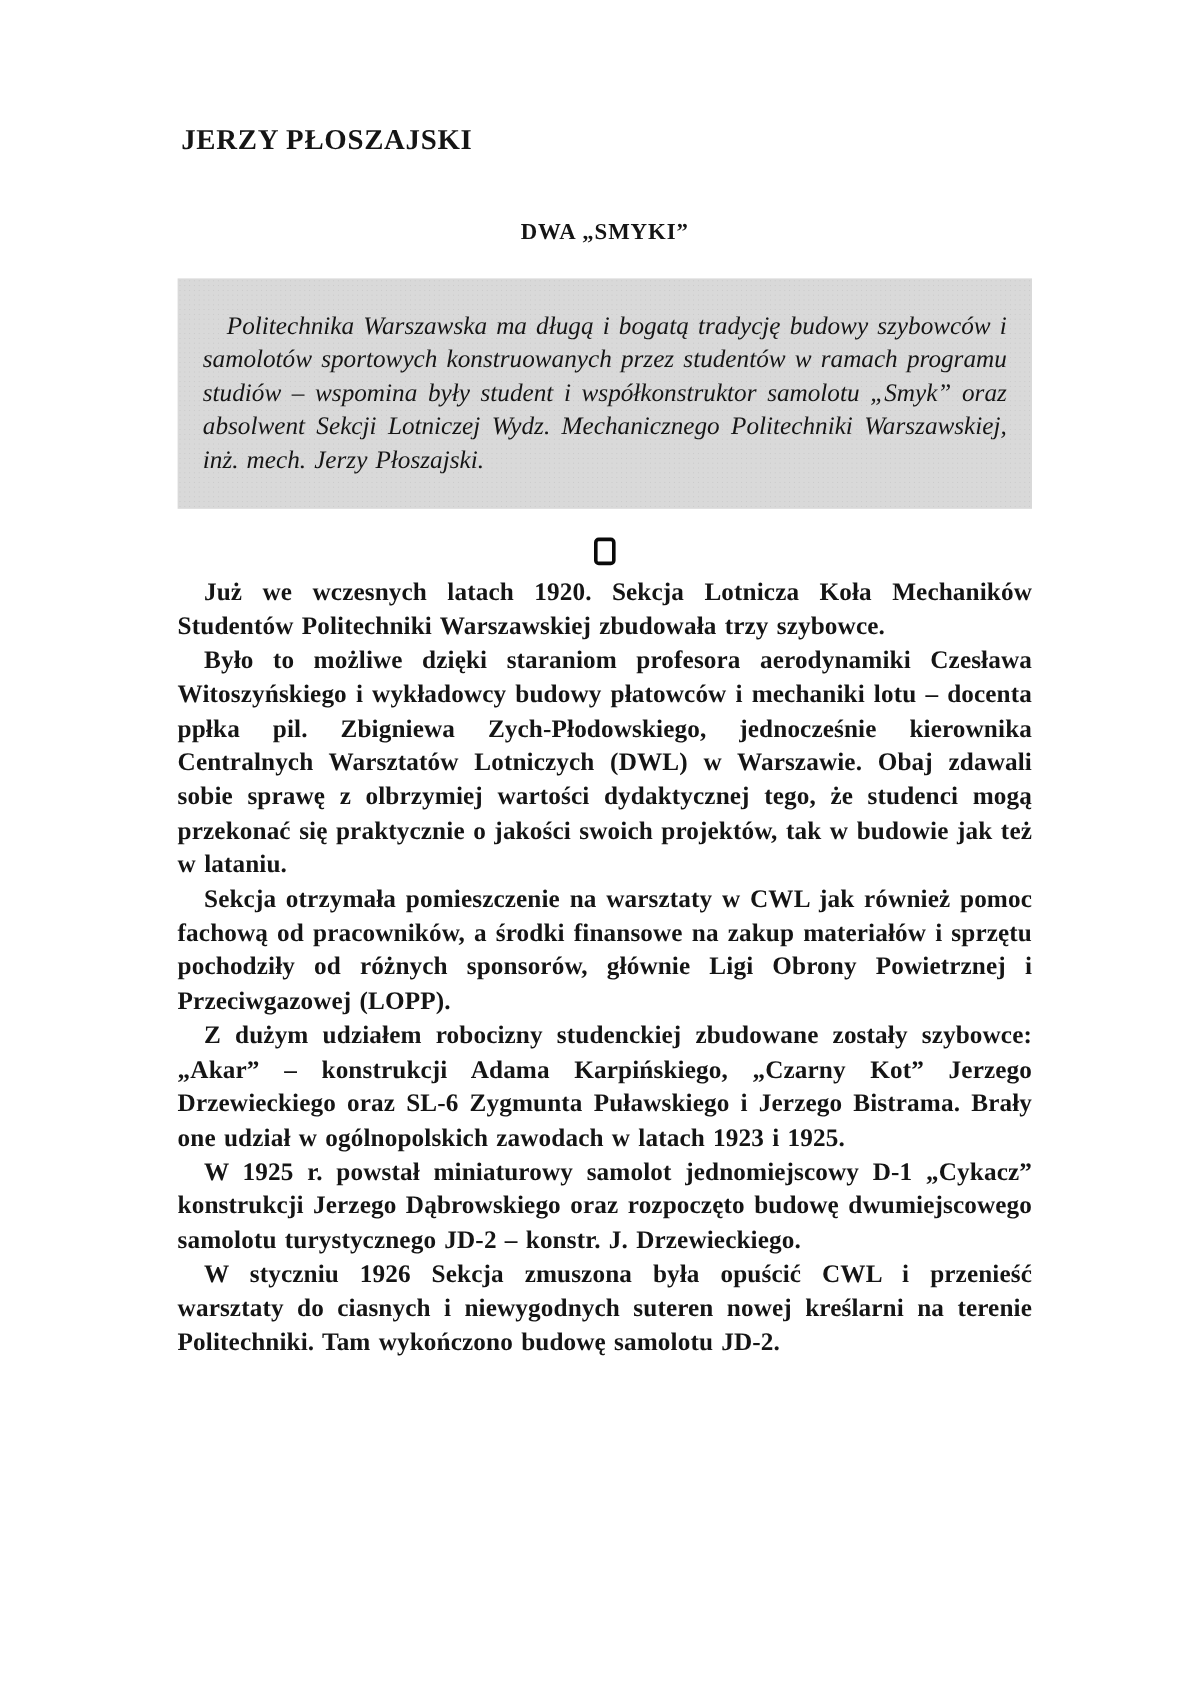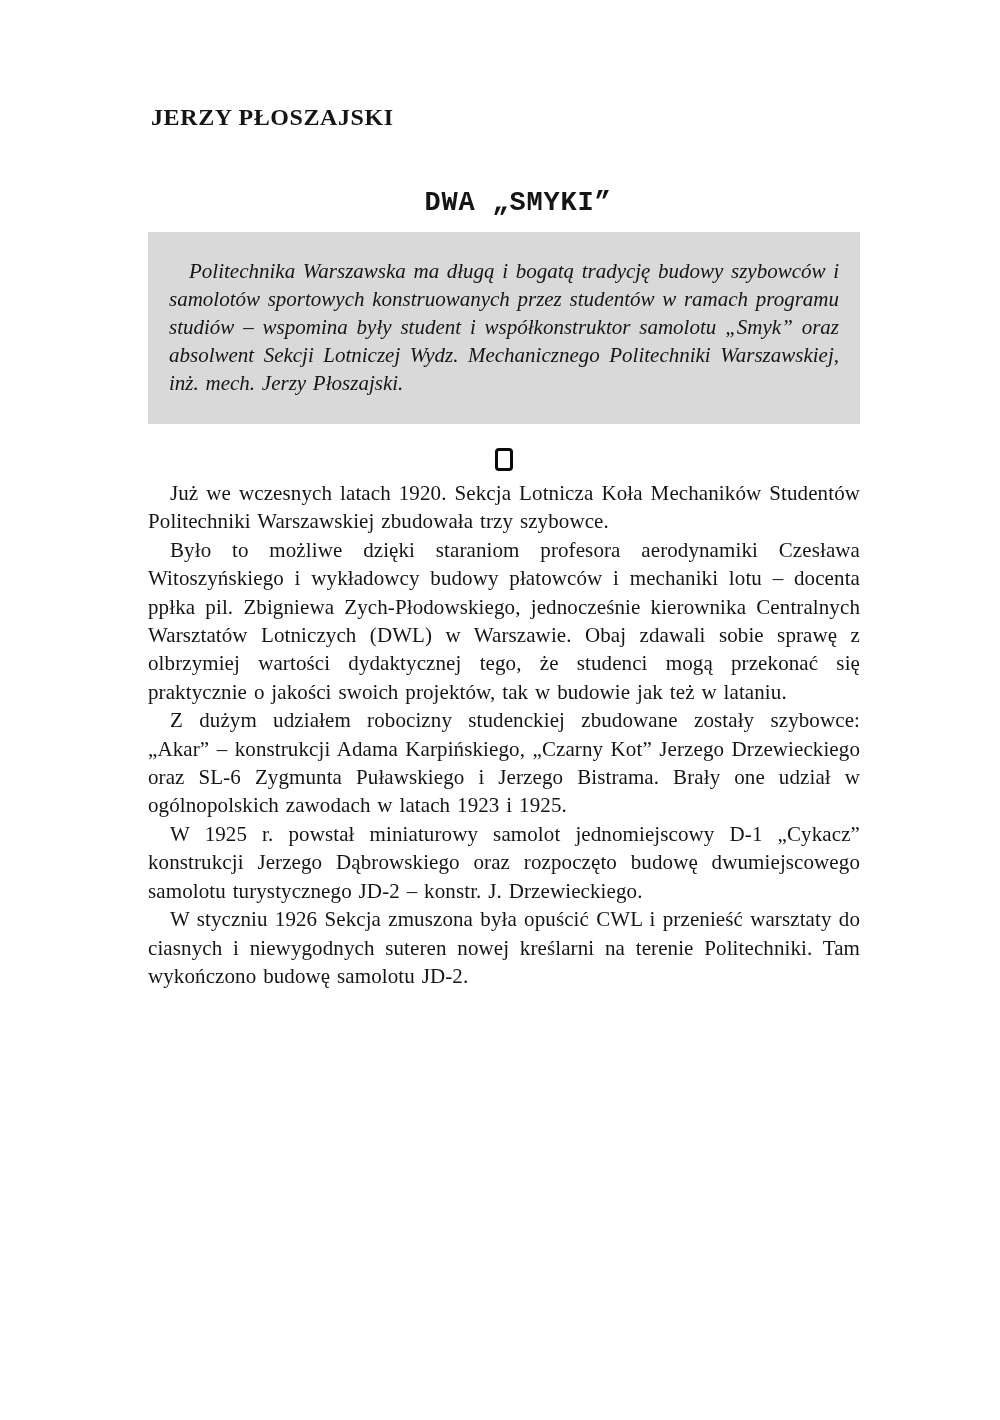--- a/index.html
+++ b/index.html
@@ -21,28 +21,27 @@
     position: absolute;
     left: 151px;
     top: 104px;
     font-size: 24px;
     font-weight: bold;
     letter-spacing: 0.6px;
     white-space: nowrap;
   }
   .title {
     position: absolute;
-    left: 162px;
+    left: 148px;
     top: 170px;
     width: 712px;
     text-align: center;
-    font-size: 27px;
+    font-size: 19px;
     font-weight: bold;
     letter-spacing: 0.8px;
-    font-family: Liberation Mono, monospace;
   }
   .lead-block {
     position: absolute;
     left: 148px;
     top: 232px;
     width: 712px;
     box-sizing: border-box;
     padding: 9px 5px 11px 5px;
     background-color: #d9d9d9;
     
@@ -71,20 +70,21 @@
     height: 17px;
     border: 3px solid #0a0a0a;
     border-radius: 4px;
     background: #ffffff;
   }
   .body-text {
     position: absolute;
     left: 148px;
     top: 479px;
     width: 712px;
+    font-weight: bold;
   }
   .body-text p {
     margin: 0;
     font-size: 21px;
     line-height: 28.4px;
     text-align: justify;
     text-indent: 22px;
     word-spacing: 1.5px;
     letter-spacing: 0.1px;
   }
@@ -109,20 +109,21 @@
     <p class="lead-text">Politechnika Warszawska ma długą i bogatą tradycję budowy szybowców i samolotów sportowych konstruowanych przez studentów w ramach programu studiów – wspomina były student i współkonstruktor samolotu „Smyk” oraz absolwent Sekcji Lotniczej Wydz. Mechanicznego Politechniki Warszawskiej, inż. mech. Jerzy Płoszajski.</p>
   </div>
 
   <div class="divider-row">
     <span class="divider-box"></span>
   </div>
 
   <div class="body-text">
     <p>Już we wczesnych latach 1920. Sekcja Lotnicza Koła Mechaników Studentów Politechniki Warszawskiej zbudowała trzy szybowce.</p>
     <p>Było to możliwe dzięki staraniom profesora aerodynamiki Czesława Witoszyńskiego i wykładowcy budowy płatowców i mechaniki lotu – docenta ppłka pil. Zbigniewa Zych-Płodowskiego, jednocześnie kierownika Centralnych Warsztatów Lotniczych (DWL) w Warszawie. Obaj zdawali sobie sprawę z olbrzymiej wartości dydaktycznej tego, że studenci mogą przekonać się praktycznie o jakości swoich projektów, tak w budowie jak też w lataniu.</p>
+    <p>Sekcja otrzymała pomieszczenie na warsztaty w CWL jak również pomoc fachową od pracowników, a środki finansowe na zakup materiałów i sprzętu pochodziły od różnych sponsorów, głównie Ligi Obrony Powietrznej i Przeciwgazowej (LOPP).</p>
     <p>Z dużym udziałem robocizny studenckiej zbudowane zostały szybowce: „Akar” – konstrukcji Adama Karpińskiego, „Czarny Kot” Jerzego Drzewieckiego oraz SL-6 Zygmunta Puławskiego i Jerzego Bistrama. Brały one udział w ogólnopolskich zawodach w latach 1923 i 1925.</p>
     <p>W 1925 r. powstał miniaturowy samolot jednomiejscowy D-1 „Cykacz” konstrukcji Jerzego Dąbrowskiego oraz rozpoczęto budowę dwumiejscowego samolotu turystycznego JD-2 – konstr. J. Drzewieckiego.</p>
     <p>W styczniu 1926 Sekcja zmuszona była opuścić CWL i przenieść warsztaty do ciasnych i niewygodnych suteren nowej kreślarni na terenie Politechniki. Tam wykończono budowę samolotu JD-2.</p>
   </div>
 
   <div class="page-number">52</div>
 
 </div>
 
 </body></html>

